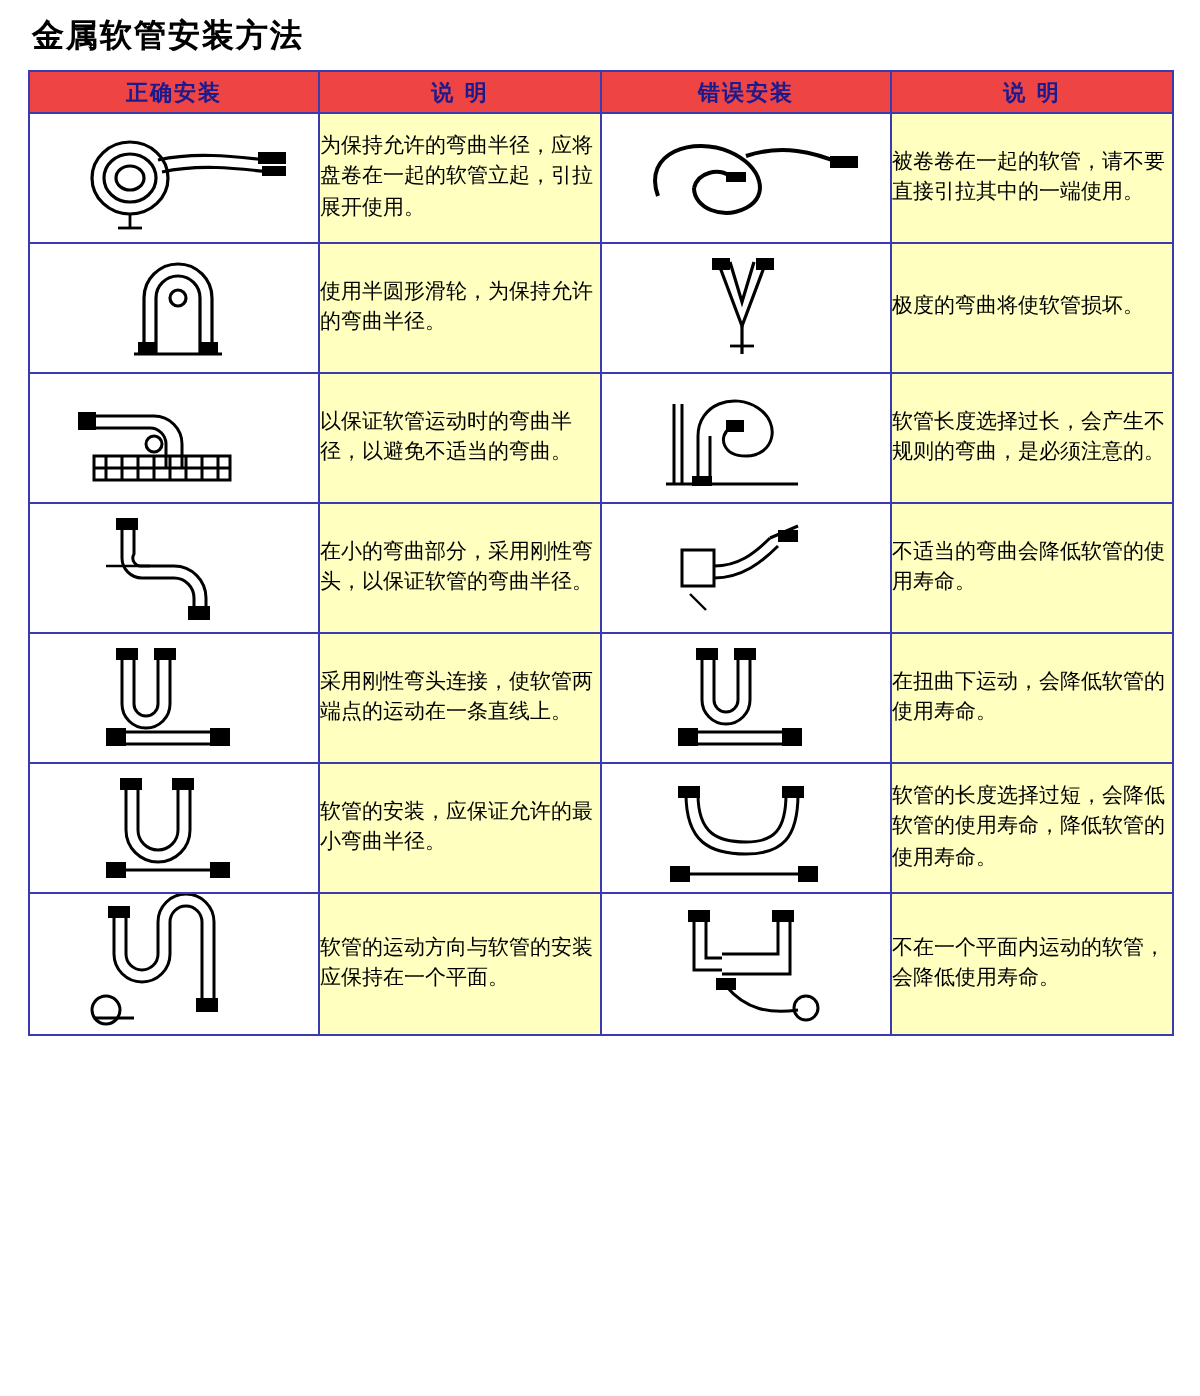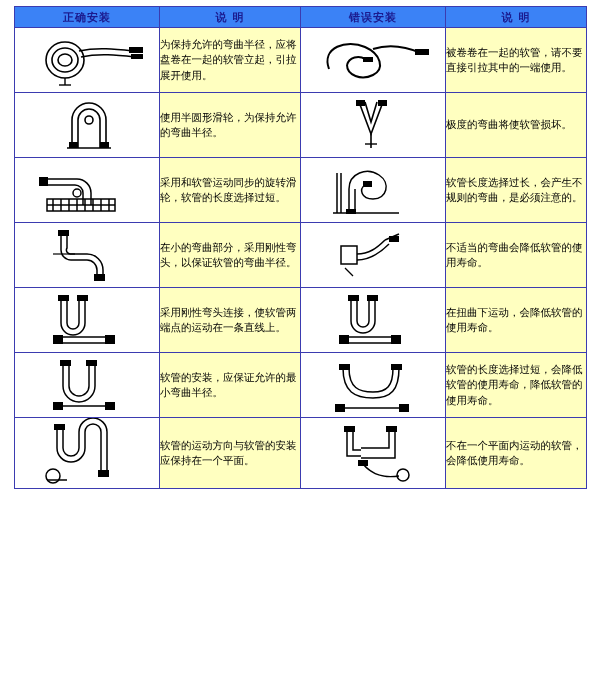--- a/index.html
+++ b/index.html
@@ -33,21 +33,21 @@
     width: 572px;
     table-layout: fixed;
     border: 1px solid #3b3bb0;
   }
   table.matrix td, table.matrix th {
     border: 1px solid #3b3bb0;
     padding: 0;
     vertical-align: middle;
   }
   thead th {
-    background: #3b82f6;
+    background: #ef4444;
     color: #1b1b8f;
     font-size: 11px;
     font-weight: bold;
     height: 20px;
     text-align: center;
     letter-spacing: 1px;
   }
   col.c-img { width: 145px; }
   col.c-txt { width: 141px; }
   td.img-cell {
@@ -68,20 +68,21 @@
     margin: 0 auto;
   }
   
   svg { display:block; margin: 0 auto; }
 </style>
 </head>
 <body>
 
 <div class="page">
 
+  <div class="doc-title">金属软管安装方法</div>
 
   <table class="matrix">
     <colgroup>
       <col class="c-img">
         <col class="c-txt">
         <col class="c-img">
         <col class="c-txt">
     </colgroup>
     <thead>
       <tr>
@@ -160,21 +161,21 @@
               <path d="M26 20 L60 20 A14 14 0 0 1 74 34 L74 46"></path>
               <path d="M26 26 L58 26 A8 8 0 0 1 66 34 L66 46"></path>
               <circle cx="60" cy="34" r="4"></circle>
               <rect x="30" y="40" width="68" height="12"></rect>
               <path d="M30 46 L98 46"></path>
               <path d="M36 40 L36 52 M44 40 L44 52 M52 40 L52 52 M60 40 L60 52 M68 40 L68 52 M76 40 L76 52 M84 40 L84 52 M92 40 L92 52"></path>
             </g>
             <rect x="22" y="18" width="9" height="9" fill="#000"></rect>
           </svg>
         </td>
-        <td class="txt-cell">采用和软管运动同步的旋转滑轮，软管的长度选择过短。</td>
+        <td class="txt-cell">以保证软管运动时的弯曲半径，以避免不适当的弯曲。</td>
         <td class="img-cell">
           <svg class="fig" width="140" height="62" viewBox="0 0 140 62">
             <g fill="none" stroke="#000" stroke-width="1.5">
               <path d="M46 54 L46 30 C46 14 64 8 76 16 C88 24 84 40 70 40 C58 40 56 30 62 26"></path>
               <path d="M52 54 L52 30"></path>
               <path d="M34 14 L34 54 M38 14 L38 54"></path>
               <path d="M30 54 L96 54"></path>
             </g>
             <rect x="43" y="50" width="10" height="5" fill="#000"></rect>
             <rect x="60" y="22" width="9" height="6" fill="#000"></rect>

